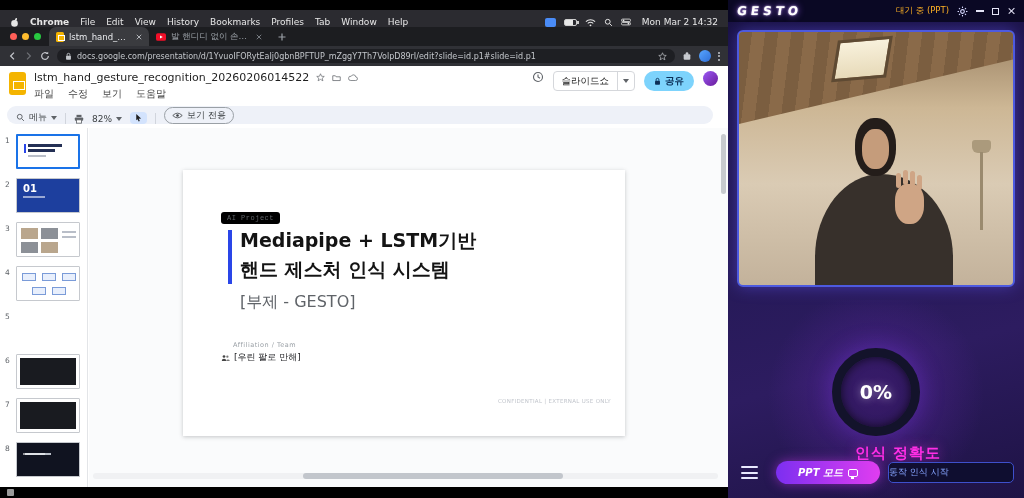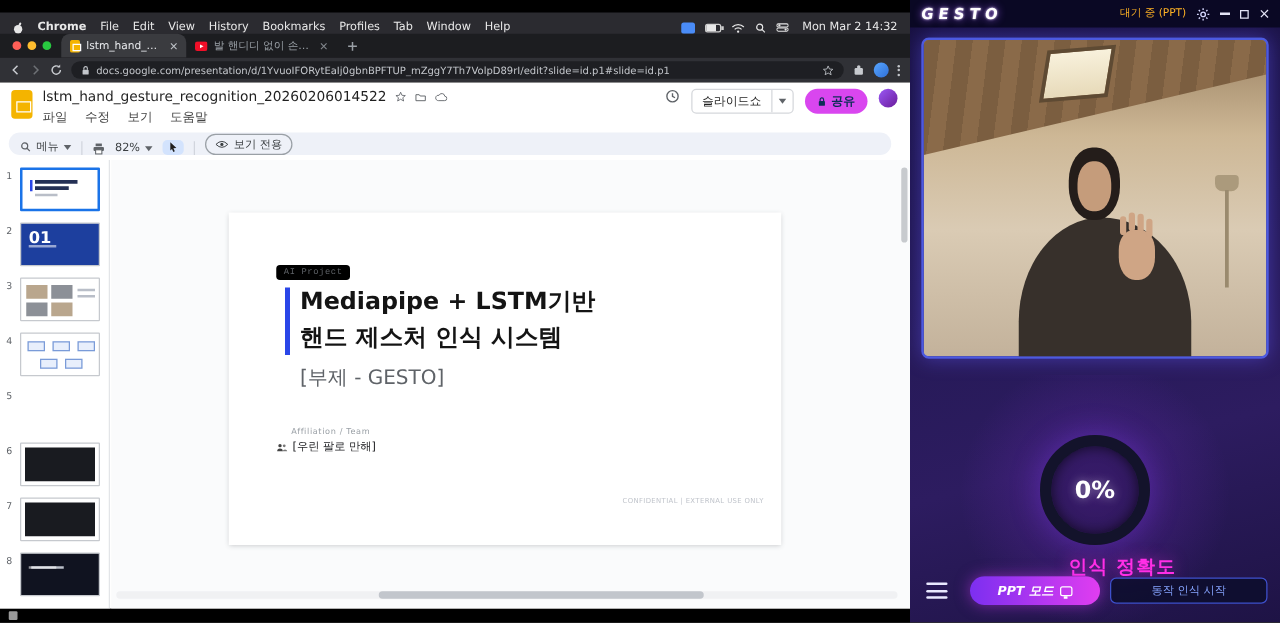--- a/index.html
+++ b/index.html
@@ -47,42 +47,42 @@
   .s-logo { position:absolute; left:9px; top:6px; width:17px; height:23px; background:#f4b400; border-radius:3px; }
   .s-logo:after { content:""; position:absolute; left:3.5px; top:9px; width:10px; height:7px; border:1.5px solid #fff; }
   .s-titlerow { position:absolute; left:34px; top:5px; display:flex; align-items:center; gap:7px; }
   .s-doctitle { font-size:11px; color:#1f1f1f; }
   .s-menus { position:absolute; left:34px; top:21px; display:flex; gap:14px; font-size:10px; color:#444; }
   .s-right { position:absolute; right:10px; top:5px; display:flex; align-items:flex-start; gap:9px; }
   .btn-slideshow { display:flex; align-items:center; border:1px solid #d5d7db; border-radius:4px; height:20px; overflow:hidden; }
   .btn-slideshow .lbl { padding:0 8px; font-size:9.5px; color:#1f1f1f; }
   .btn-slideshow .dd { padding:0 5px; border-left:1px solid #d5d7db; height:100%; display:flex; align-items:center; }
   .caret { width:0; height:0; border-left:3px solid transparent; border-right:3px solid transparent; border-top:4px solid #5f6368; }
-  .btn-share { display:flex; align-items:center; gap:4px; background:#d946ef; color:#0b2e56; height:20px;
+  .btn-share { display:flex; align-items:center; gap:4px; background:#7dd3fc; color:#0b2e56; height:20px;
                padding:0 10px; border-radius:10px; font-size:9.5px; font-weight:bold; }
   .avatar-lg { width:15px; height:15px; border-radius:50%; background:linear-gradient(135deg,#9b59f6,#6a1b9a); }
 
   .s-toolbar { position:absolute; left:7px; top:40px; width:706px; height:18px; background:#eef1f8; border-radius:9px;
                display:flex; align-items:flex-end; padding:0 9px; gap:8px; font-size:9px; color:#3c4043; }
   .tb-div { width:1px; height:11px; background:#d1d5dd; }
   .tb-group { display:flex; align-items:center; gap:4px; }
   .cursor-chip { background:#d3e3fd; border-radius:4px; padding:1px 4px; display:flex; align-items:center; }
   .viewonly { display:flex; align-items:center; gap:4px; border:1px solid #9aa0a6; border-radius:9px; padding:1px 7px; }
 
   .workspace { position:absolute; left:0; top:62px; width:728px; height:359px; }
   .thumb-panel { position:absolute; left:0; top:0; width:88px; height:100%; background:#fff; border-right:1px solid #e3e5e8; }
   .thumb-row { position:absolute; left:0; width:100%; height:40px; }
   .thumb-num { position:absolute; left:5px; top:2px; font-size:7.5px; color:#5f6368; }
   .thumb-box { position:absolute; left:16px; top:0; width:64px; height:35px; background:#fff; border:1px solid #c6c9ce; border-radius:1px; overflow:hidden; }
   .thumb-box.sel { border:2px solid #1a73e8; }
   .thumb-box.navy { background:#1d3f9e; }
   .m-bar { position:absolute; left:6px; top:8px; width:2px; height:9px; background:#2a46e8; }
   .m-line { position:absolute; height:2.5px; background:#243055; }
   .m-sub { position:absolute; height:2px; background:#b9bec8; }
-  .m-big { position:absolute; left:6px; top:4px; font-size:13px; font-weight:bold; color:#fff; }
+  .m-big { position:absolute; left:6px; top:4px; font-size:10px; font-weight:bold; color:#fff; }
   .m-sline { position:absolute; left:6px; top:17px; width:22px; height:2px; background:rgba(255,255,255,.55); }
   .m-photo { position:absolute; background:#b9a68d; }
   .m-photo.g { background:#8c9097; }
   .m-box { position:absolute; border:1px solid #7a9bd8; background:#e8effc; }
   .m-dark { position:absolute; left:3px; top:3px; right:3px; bottom:3px; background:#191b20; }
 
   .canvas { position:absolute; left:89px; top:0; width:639px; height:100%; background:#fafbfc; }
   .sheet { position:absolute; left:94px; top:42px; width:442px; height:266px; background:#fff;
            box-shadow:0 1px 4px rgba(60,64,67,.28); }
   .sl-badge { position:absolute; left:38px; top:42px; background:#000000; border-radius:3px;
@@ -148,21 +148,21 @@
                display:flex; flex-direction:column; justify-content:space-between; }
   .hamburger span { height:2px; background:#e9e9ff; border-radius:1px; }
   .ppt-btn { position:absolute; left:48px; top:0; width:104px; height:23px; border-radius:12px;
              background:linear-gradient(90deg,#7c2ff0,#e03df0); color:#fff; font-size:10px; font-weight:bold; font-style:italic;
              display:flex; align-items:center; justify-content:center; gap:5px;
              box-shadow:0 0 12px rgba(214,58,249,.5); }
   .proj-ic { width:10px; height:8px; border:1.5px solid #fff; border-radius:2px; position:relative; }
   .proj-ic:after { content:""; position:absolute; left:2.2px; bottom:-3.4px; width:3px; height:2px; background:#fff; }
   .start-btn { position:absolute; left:160px; top:1px; width:126px; height:21px; border-radius:5px;
                background:rgba(12,14,44,.88); border:1px solid #3e50cc; color:#86a4ff; font-size:9px;
-               display:flex; align-items:center; justify-content:center; }
+               display:flex; align-items:center; justify-content:flex-start; }
 
   svg { display:block; }
 </style>
 </head>
 <body>
 
 <div class="screen">
 
   <div class="mac">
 

